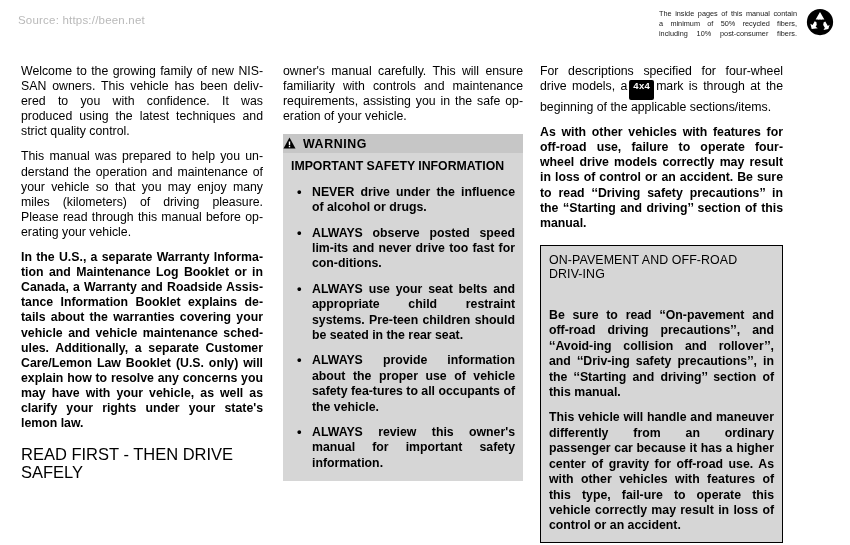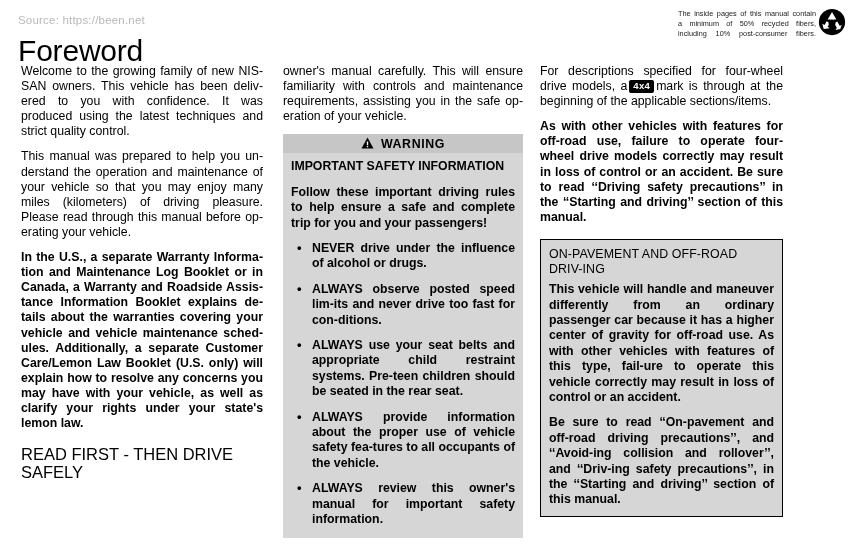--- a/index.html
+++ b/index.html
@@ -43,25 +43,25 @@
     font-size: 30px;
     font-weight: 400;
     line-height: 34px;
     letter-spacing: -0.2px;
     z-index: 4;
   }
 
   
   .recycle-block {
     position: absolute;
-    right: 4px;
+    right: 16px;
     top: 8px;
     display: flex;
     align-items: center;
-    gap: 2px;
+    gap: 9px;
   }
   .recycle-text {
     font-size: 7.3px;
     line-height: 10.2px;
     text-align: justify;
     text-align-last: justify;
     width: 138px;
     color: #1a1a1a;
   }
   .recycle-text div { white-space: nowrap; }
@@ -99,21 +99,20 @@
     margin: 6px 0 0 0;
     background: #d6d6d6;
     width: 240px;
     box-sizing: border-box;
   }
   .warning-header {
     background: #c6c6c6;
     height: 19px;
     display: flex;
     align-items: center;
-    justify-content: center;
     gap: 7px;
   }
   .warning-header .label {
     font-size: 12.4px;
     font-weight: bold;
     letter-spacing: 0.6px;
   }
   .warning-body {
     padding: 6px 8px 9px 8px;
   }
@@ -150,38 +149,38 @@
   }
 
   
   .mark-4x4 {
     display: inline-block;
     background: #000000;
     color: #ffffff;
     font-size: 9.5px;
     font-weight: bold;
     letter-spacing: 0.3px;
-    padding: 1px 4px 2px 4px;
+    padding: 1px 4px 9px 4px;
     border-radius: 2px;
     line-height: 10px;
     vertical-align: 1px;
     margin: 0 2px;
   }
 
   
   .onpave-box {
     margin: 14px 0 0 0;
     border: 1.6px solid #000000;
     background: #d6d6d6;
     width: 243px;
     box-sizing: border-box;
     padding: 7px 8px 8px 8px;
   }
   .onpave-box h3 {
-    margin: 0 0 6px 0;
+    margin: 0 0 26px 0;
     font-size: 12.4px;
     font-weight: 400;
     line-height: 14.6px;
     letter-spacing: 0.1px;
   }
   .onpave-box p {
     margin: 0 0 10px 0;
     font-size: 12.3px;
     line-height: 15.4px;
     font-weight: bold;
@@ -190,21 +189,20 @@
   }
   .onpave-box p:last-child { margin-bottom: 0; }
 </style>
 </head>
 <body>
 
 <div class="page">
 
   <div class="watermark">Source: https://been.net</div>
 
-  <h1 class="page-title">Foreword</h1>
 
   <div class="recycle-block">
     <div class="recycle-text">
       <div>The inside pages of this manual contain</div>
       <div>a  minimum  of  50%  recycled  fibers,</div>
       <div>including  10%  post-consumer  fibers.</div>
     </div>
     <span class="recycle-icon">
       <svg width="28" height="28" viewBox="0 0 64 64" aria-hidden="true">
         <circle cx="32" cy="32" r="30" fill="#000"></circle>
@@ -235,37 +233,36 @@
           <svg width="13" height="12" viewBox="0 0 26 24" aria-hidden="true">
             <path d="M13 1 L25 23 L1 23 Z" fill="#000"></path>
             <rect x="11.6" y="9" width="2.8" height="7.5" fill="#fff"></rect>
             <rect x="11.6" y="18" width="2.8" height="2.6" fill="#fff"></rect>
           </svg>
         </span>
         <span class="label">WARNING</span>
       </div>
       <div class="warning-body">
         <p>IMPORTANT SAFETY INFORMATION</p>
-        <p>Follow these important driving rules to help ensure a safe and complete trip for you and your passengers!</p>
         <ul>
           <li>NEVER drive under the influence of alcohol or drugs.</li>
           <li>ALWAYS observe posted speed lim-its and never drive too fast for con-ditions.</li>
           <li>ALWAYS use your seat belts and appropriate child restraint systems. Pre-teen children should be seated in the rear seat.</li>
           <li>ALWAYS provide information about the proper use of vehicle safety fea-tures to all occupants of the vehicle.</li>
           <li>ALWAYS review this owner's manual for important safety information.</li>
         </ul>
       </div>
     </div>
   </div>
 
   <div class="col col-3">
     <p class="body"><span>For descriptions specified for four-wheel drive models, a</span><span class="mark-4x4">4x4</span><span>mark is through at the beginning of the applicable sections/items.</span></p>
 
     <p class="body bold">As with other vehicles with features for off-road use, failure to operate four-wheel drive models correctly may result in loss of control or an accident. Be sure to read ‘‘Driving safety precautions’’ in the ‘‘Starting and driving’’ section of this manual.</p>
 
     <div class="onpave-box">
       <h3>ON-PAVEMENT AND OFF-ROAD DRIV-ING</h3>
+      <p>Be sure to read ‘‘On-pavement and off-road driving precautions’’, and ‘‘Avoid-ing collision and rollover’’, and ‘‘Driv-ing safety precautions’’, in the ‘‘Starting and driving’’ section of this manual.</p>
       <p>This vehicle will handle and maneuver differently from an ordinary passenger car because it has a higher center of gravity for off-road use. As with other vehicles with features of this type, fail-ure to operate this vehicle correctly may result in loss of control or an accident.</p>
-      <p>Be sure to read ‘‘On-pavement and off-road driving precautions’’, and ‘‘Avoid-ing collision and rollover’’, and ‘‘Driv-ing safety precautions’’, in the ‘‘Starting and driving’’ section of this manual.</p>
     </div>
   </div>
 
 </div>
 
 </body></html>

